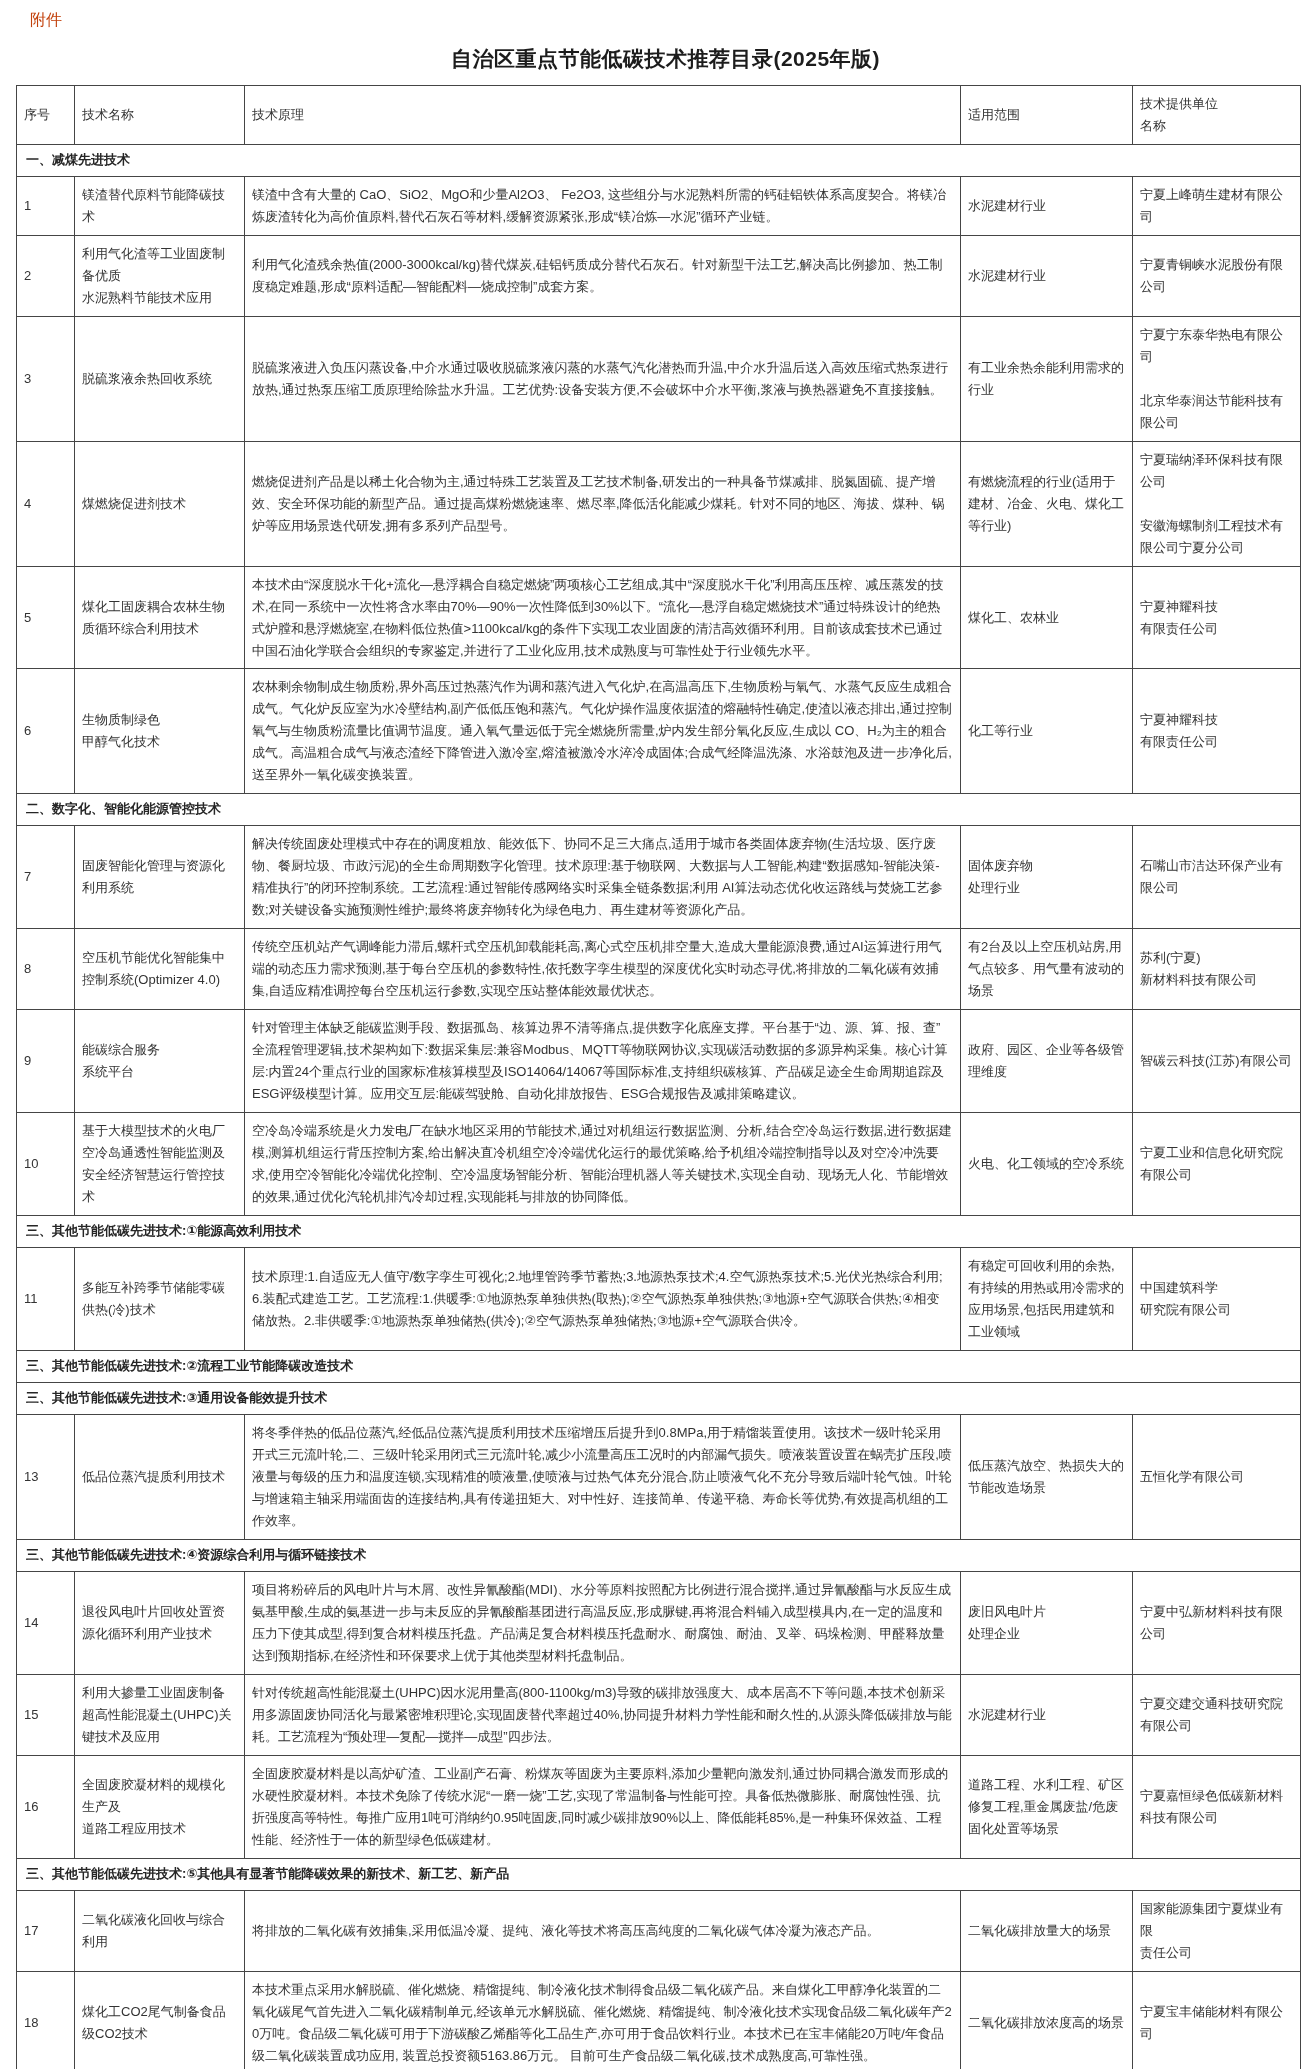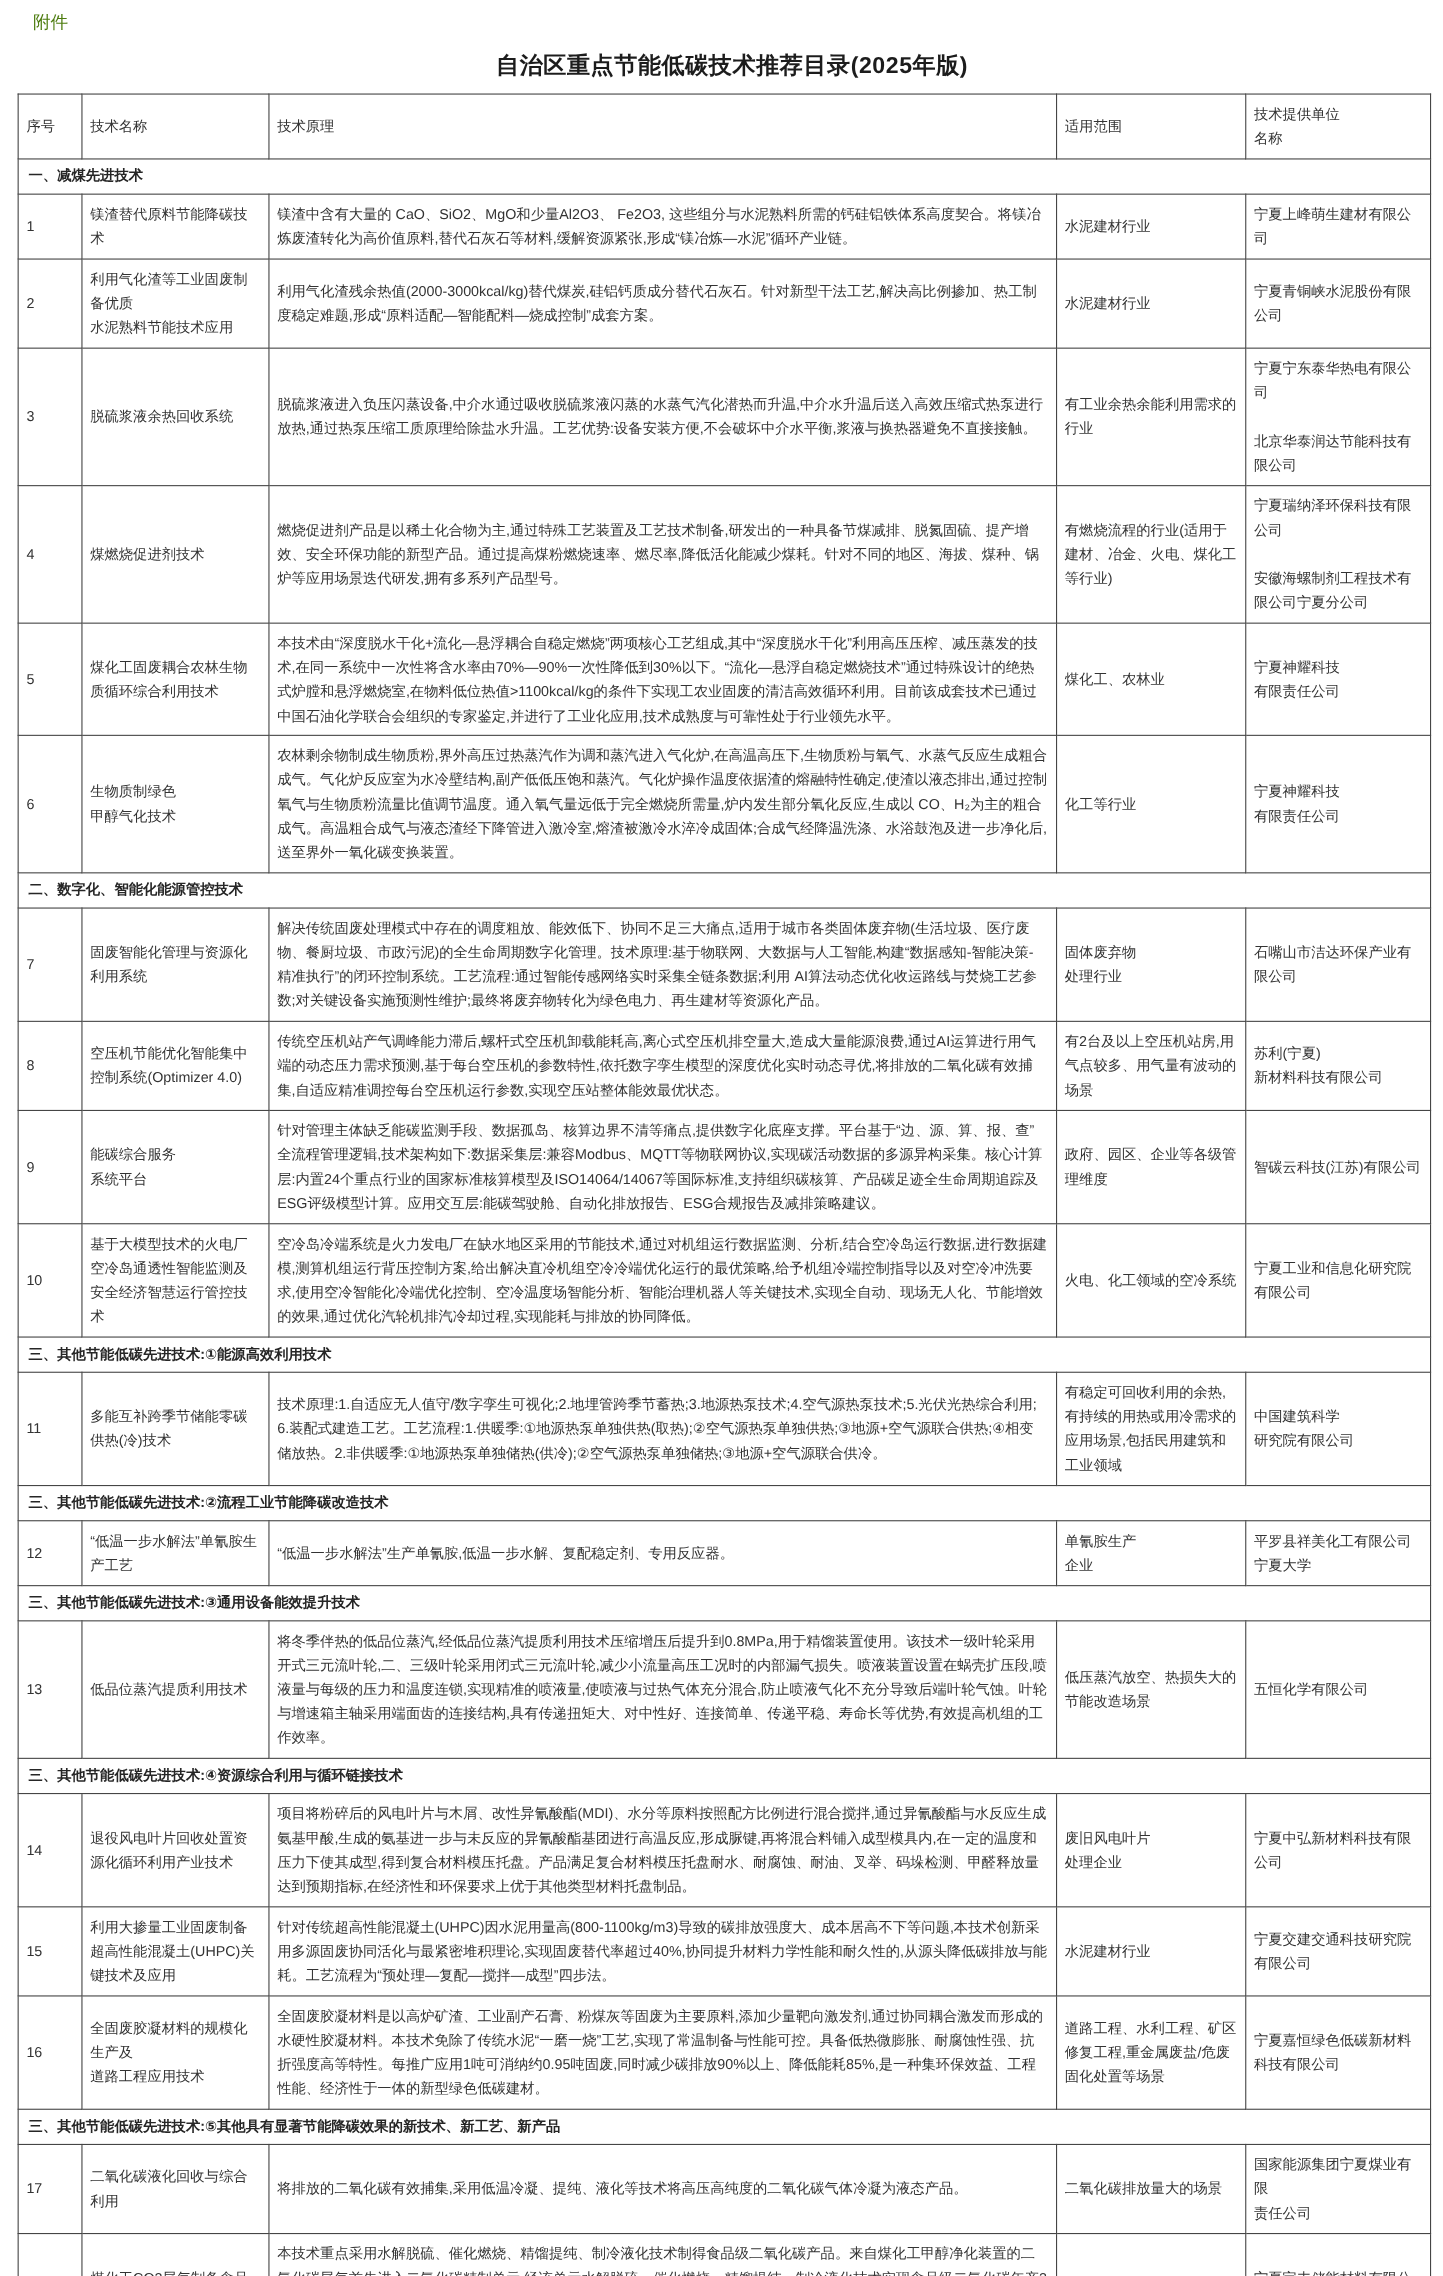--- a/index.html
+++ b/index.html
@@ -6,21 +6,21 @@
   body{
     width:1312px;
     font-family:"Liberation Sans","DejaVu Sans",sans-serif;
     color:#333333;
     -webkit-font-smoothing:antialiased;
   }
   .page{position:relative;width:1312px;min-height:2069px;background:#fff;overflow:hidden;}
   .attachment{
     padding:10px 0 0 30px;
     font-size:16px;
-    color:#4d7c0f;
+    color:#c2410c;
   }
   .doc-title{
     text-align:center;
     font-size:21px;
     font-weight:bold;
     color:#1c1c1c;
     margin:14px 0 12px 0;
     letter-spacing:0.5px;
     padding-left:19px;
   }
@@ -185,29 +185,20 @@
           <td class="cell-no">11</td>
           <td class="cell-name">多能互补跨季节储能零碳供热(冷)技术</td>
           <td class="cell-principle">技术原理:1.自适应无人值守/数字孪生可视化;2.地埋管跨季节蓄热;3.地源热泵技术;4.空气源热泵技术;5.光伏光热综合利用;6.装配式建造工艺。工艺流程:1.供暖季:①地源热泵单独供热(取热);②空气源热泵单独供热;③地源+空气源联合供热;④相变储放热。2.非供暖季:①地源热泵单独储热(供冷);②空气源热泵单独储热;③地源+空气源联合供冷。</td>
           <td class="cell-scope">有稳定可回收利用的余热,有持续的用热或用冷需求的应用场景,包括民用建筑和工业领域</td>
           <td class="cell-provider">中国建筑科学
 研究院有限公司</td>
         </tr>
         <tr class="section-row">
           <td colspan="5">三、其他节能低碳先进技术:②流程工业节能降碳改造技术</td>
         </tr>
-        <tr class="data-row">
-          <td class="cell-no">12</td>
-          <td class="cell-name">“低温一步水解法”单氰胺生产工艺</td>
-          <td class="cell-principle">“低温一步水解法”生产单氰胺,低温一步水解、复配稳定剂、专用反应器。</td>
-          <td class="cell-scope">单氰胺生产
-企业</td>
-          <td class="cell-provider">平罗县祥美化工有限公司
-宁夏大学</td>
-        </tr>
         <tr class="section-row">
           <td colspan="5">三、其他节能低碳先进技术:③通用设备能效提升技术</td>
         </tr>
         <tr class="data-row">
           <td class="cell-no">13</td>
           <td class="cell-name">低品位蒸汽提质利用技术</td>
           <td class="cell-principle">将冬季伴热的低品位蒸汽,经低品位蒸汽提质利用技术压缩增压后提升到0.8MPa,用于精馏装置使用。该技术一级叶轮采用开式三元流叶轮,二、三级叶轮采用闭式三元流叶轮,减少小流量高压工况时的内部漏气损失。喷液装置设置在蜗壳扩压段,喷液量与每级的压力和温度连锁,实现精准的喷液量,使喷液与过热气体充分混合,防止喷液气化不充分导致后端叶轮气蚀。叶轮与增速箱主轴采用端面齿的连接结构,具有传递扭矩大、对中性好、连接简单、传递平稳、寿命长等优势,有效提高机组的工作效率。</td>
           <td class="cell-scope">低压蒸汽放空、热损失大的节能改造场景</td>
           <td class="cell-provider">五恒化学有限公司</td>
         </tr>

